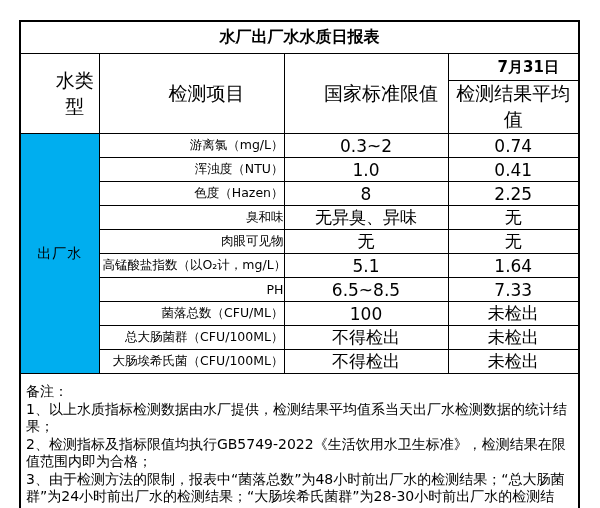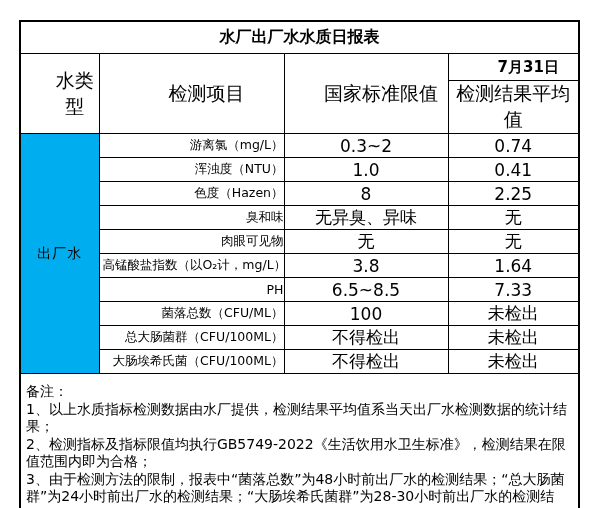--- a/index.html
+++ b/index.html
@@ -114,21 +114,21 @@
       <td>无异臭、异味</td>
       <td>无</td>
     </tr>
     <tr class="data-row">
       <td class="item-cell">肉眼可见物</td>
       <td>无</td>
       <td>无</td>
     </tr>
     <tr class="data-row">
       <td class="item-cell">高锰酸盐指数（以O₂计，mg/L）</td>
-      <td>3.8</td>
+      <td>5.1</td>
       <td>1.64</td>
     </tr>
     <tr class="data-row">
       <td class="item-cell">PH</td>
       <td>6.5~8.5</td>
       <td>7.33</td>
     </tr>
     <tr class="data-row">
       <td class="item-cell">菌落总数（CFU/ML）</td>
       <td>100</td>

